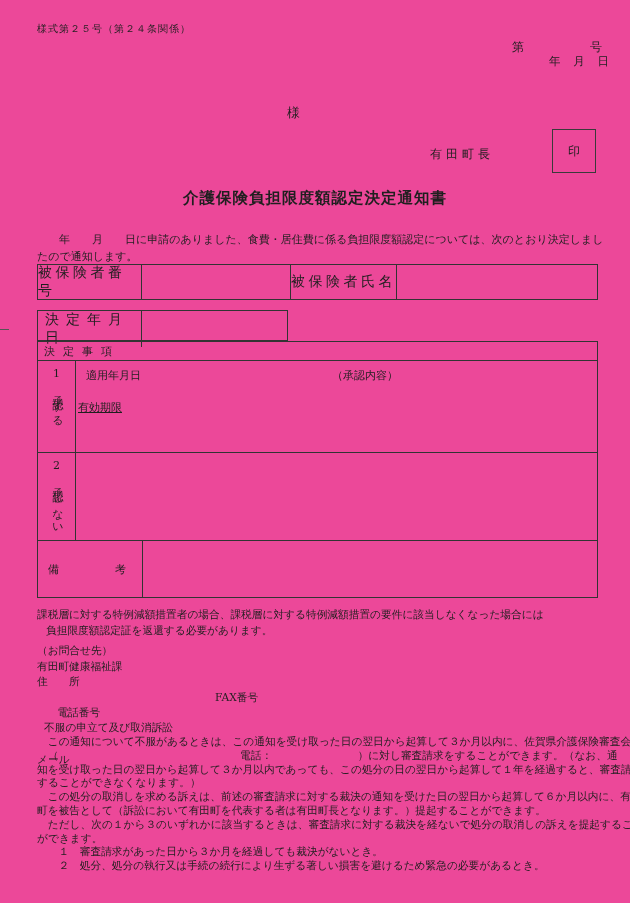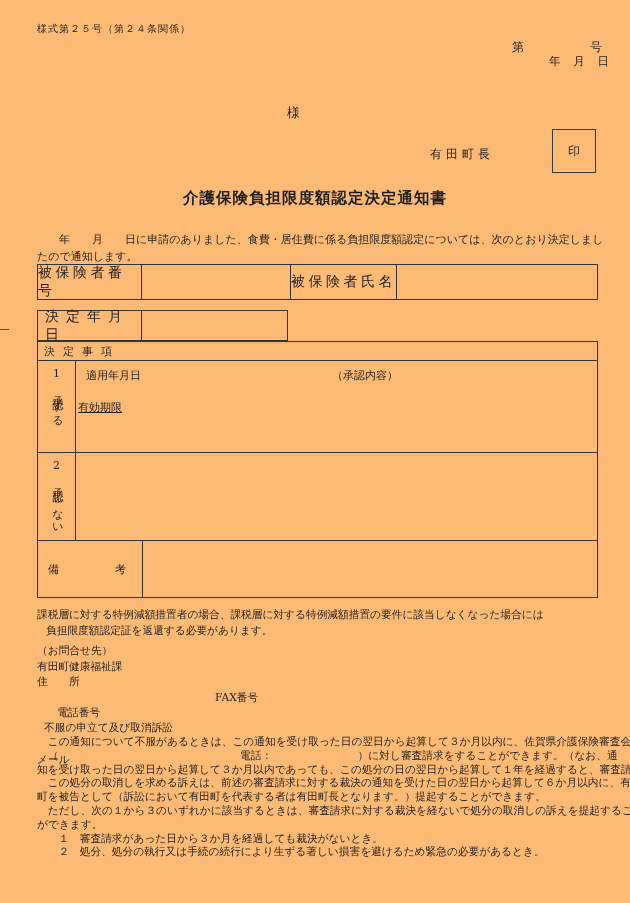--- a/index.html
+++ b/index.html
@@ -1,21 +1,21 @@
 <!DOCTYPE html>
 <html><head>
 <meta charset="utf-8">
 <style>
   * { margin: 0; padding: 0; box-sizing: border-box; }
   html, body { background: #ffffff; }
   .page {
     position: relative;
     width: 630px;
     height: 903px;
-    background: #fdba74;
+    background: #ec4899;
     font-family: "DejaVu Serif", "Liberation Serif", serif;
     color: #1f1f1f;
     overflow: hidden;
   }
   .abs { position: absolute; }
   .form-number { left: 37px; top: 22px; font-size: 10px; letter-spacing: 1px; }
   .doc-number { left: 512px; top: 39px; width: 90px; display: flex; justify-content: space-between; font-size: 12px; }
   .date-line { left: 549px; top: 54px; width: 60px; display: flex; justify-content: space-between; font-size: 11.5px; }
   .addressee { left: 287px; top: 104px; font-size: 13px; }
   .issuer { left: 430px; top: 146px; font-size: 12px; letter-spacing: 4px; font-family: Liberation Serif, serif; }
@@ -38,21 +38,21 @@
   .cell { border-right: 1px solid #333; }
   .cell:last-child { border-right: none; }
   .lbl { display: flex; align-items: center; justify-content: center; font-size: 14px; }
 
   .insured-table { left: 37px; top: 264px; width: 561px; height: 36px; }
   .w-num-lbl { width: 104px; letter-spacing: 3.5px; }
   .w-num-val { width: 149px; }
   .w-name-lbl { width: 106px; letter-spacing: 3.5px; }
   .w-name-val { flex: 1; }
 
-  .decdate-table { left: 37px; top: 310px; width: 251px; height: 31px; }
+  .decdate-table { left: 37px; top: 310px; width: 251px; height: 31px; flex-direction: column; }
   .decdate-lbl { width: 104px; letter-spacing: 7px; padding-left: 7px; }
   .decdate-val { flex: 1; }
 
   .decision-table { left: 37px; top: 341px; width: 561px; border: 1px solid #333; }
   .dec-header { height: 19px; border-bottom: 1px solid #333; font-size: 11px;
                 letter-spacing: 8px; padding-left: 6px; display: flex; align-items: center; }
   .dec-row { display: flex; border-bottom: 1px solid #333; }
   .dec-row:last-child { border-bottom: none; }
   .row-approve { height: 92px; }
   .row-reject { height: 88px; }
@@ -173,20 +173,21 @@
     <div>課税層に対する特例減額措置者の場合、課税層に対する特例減額措置の要件に該当しなくなった場合には</div>
     <div class="indent-8">負担限度額認定証を返還する必要があります。</div>
   </div>
 
   <div class="abs appeal-heading">不服の申立て及び取消訴訟</div>
 
   <div class="abs appeal-body">
     <div class="pline">　この通知について不服があるときは、この通知を受け取った日の翌日から起算して３か月以内に、佐賀県介護保険審査会</div>
     <div class="pline">　（　　　　　　　　　　　　　　　　　電話：　　　　　　　　）に対し審査請求をすることができます。（なお、通</div>
     <div class="pline">知を受け取った日の翌日から起算して３か月以内であっても、この処分の日の翌日から起算して１年を経過すると、審査請求</div>
+    <div class="pline">することができなくなります。）</div>
     <div class="pline">　この処分の取消しを求める訴えは、前述の審査請求に対する裁決の通知を受けた日の翌日から起算して６か月以内に、有田</div>
     <div class="pline">町を被告として（訴訟において有田町を代表する者は有田町長となります。）提起することができます。</div>
     <div class="pline">　ただし、次の１から３のいずれかに該当するときは、審査請求に対する裁決を経ないで処分の取消しの訴えを提起すること</div>
     <div class="pline">ができます。</div>
     <div class="pline">　　１　審査請求があった日から３か月を経過しても裁決がないとき。</div>
     <div class="pline">　　２　処分、処分の執行又は手続の続行により生ずる著しい損害を避けるため緊急の必要があるとき。</div>
   </div>
 
 </div>
 

